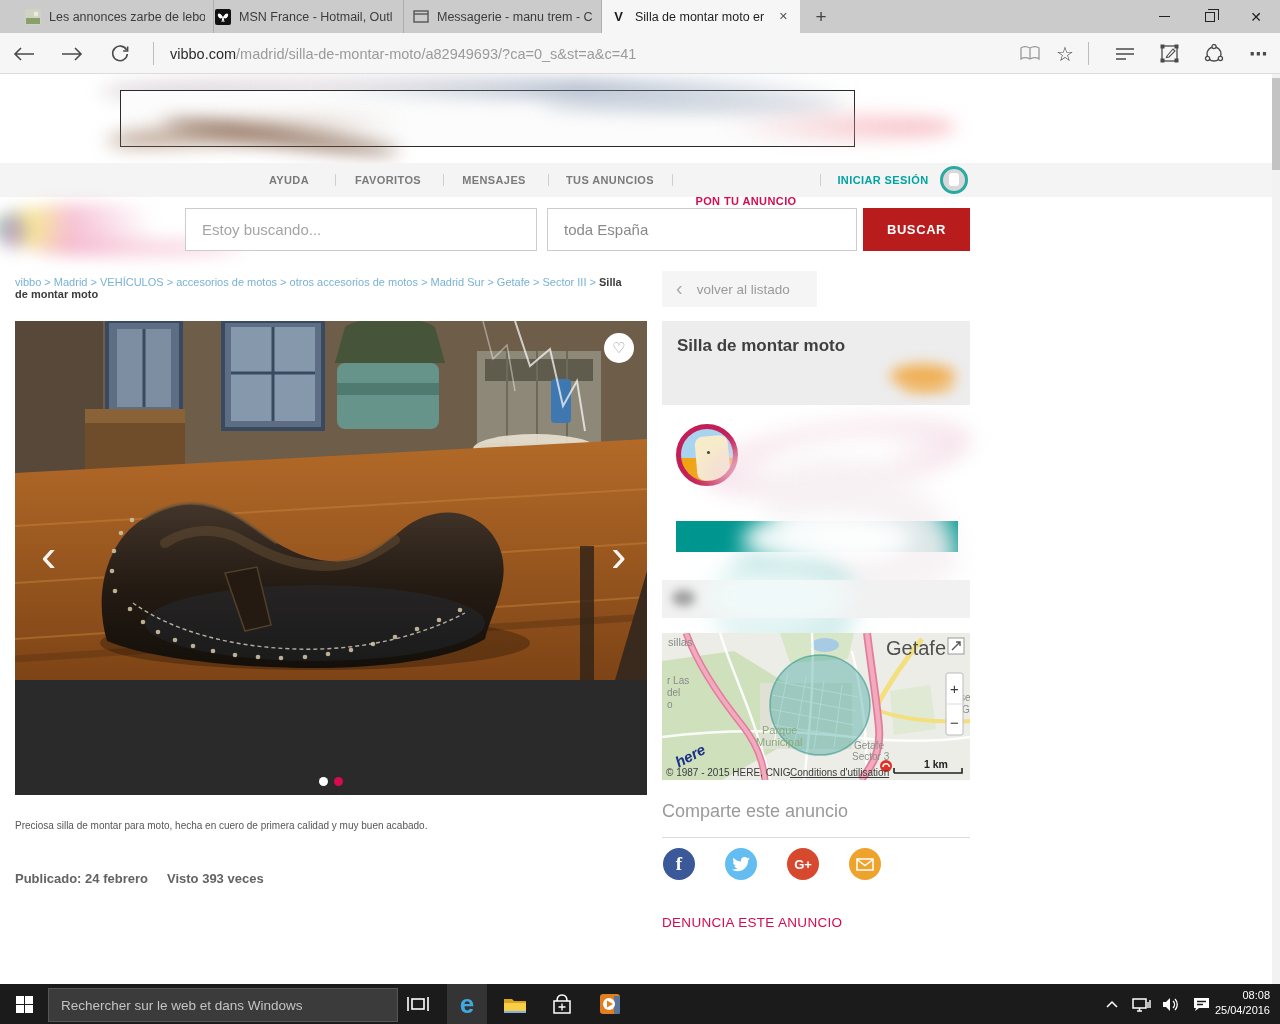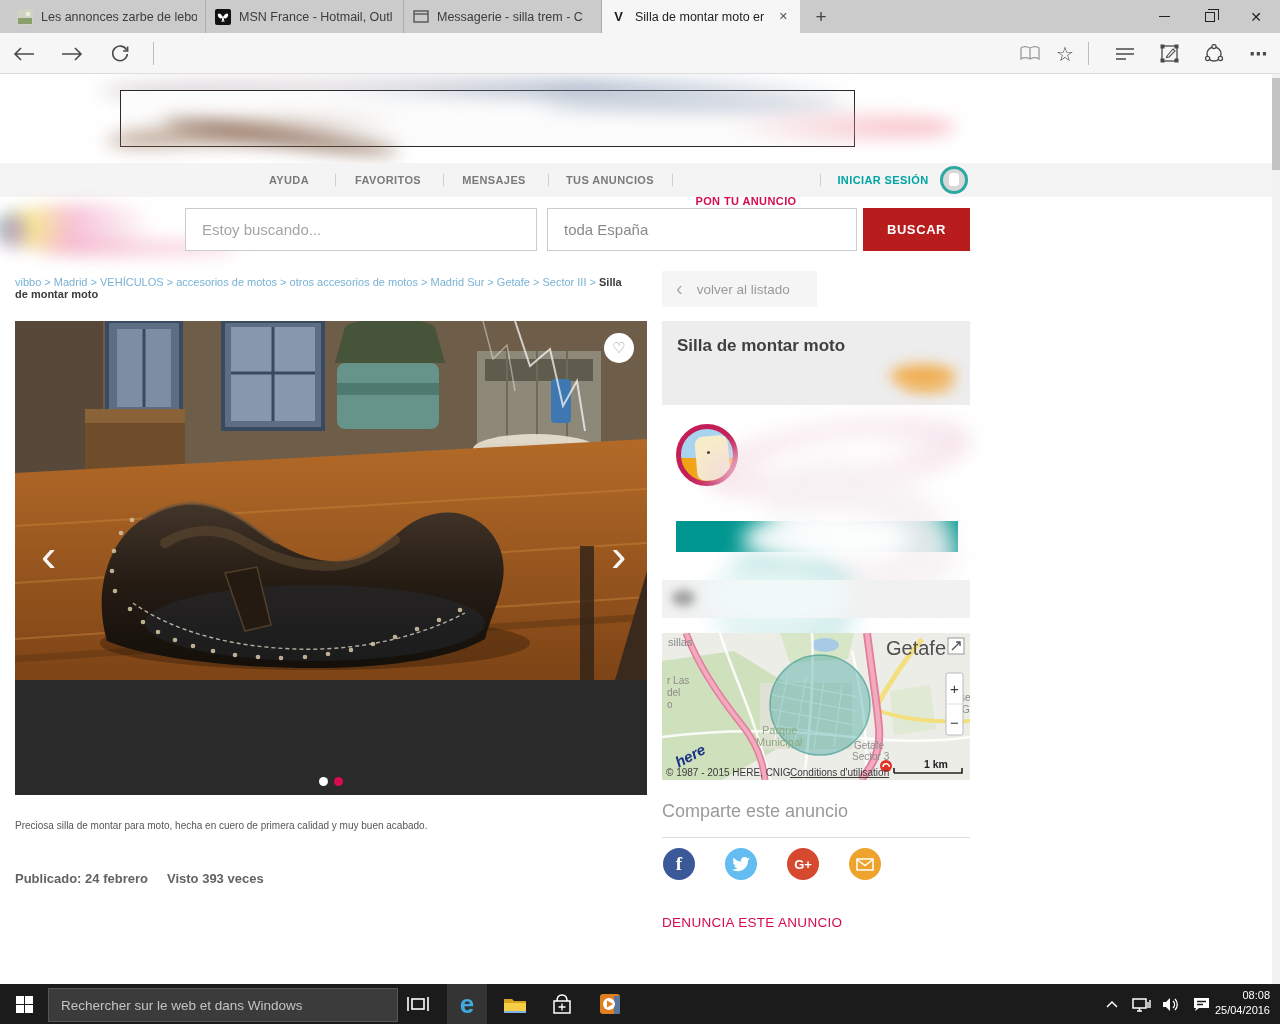--- a/index.html
+++ b/index.html
@@ -90,21 +90,21 @@
   .edgetile{background:#343434;}
   .tray{top:984px;height:40px;display:flex;align-items:center;justify-content:center;color:#fff;}
   .clock{left:1200px;top:988px;width:70px;color:#fff;font-size:11px;text-align:right;line-height:15px;}
 </style>
 </head>
 <body>
 
 <div class="screen">
 
   <div class="abs titlebar">
-    <div class="abs tab inactive" style="left:8px;width:198px">
+    <div class="abs tab inactive" style="left:16px;width:198px">
       <span class="fav">
         <svg width="16" height="16">
             <rect x="0" y="0" width="16" height="16" rx="2" fill="#cfd2c4"></rect>
             <rect x="1" y="9" width="14" height="6" fill="#8aa06a"></rect>
             <circle cx="11" cy="5" r="2.4" fill="#efe9da"></circle>
           </svg>
       </span>
       <span class="tab-title">Les annonces zarbe de lebo</span>
     </div>
     <div class="abs tab inactive" style="left:206px;width:198px">
@@ -117,21 +117,21 @@
       </span>
       <span class="tab-title">MSN France - Hotmail, Outl</span>
     </div>
     <div class="abs tab inactive" style="left:404px;width:198px">
       <span class="fav">
         <svg width="16" height="13">
             <rect x="1" y="1" width="14" height="11" fill="none" stroke="#555" stroke-width="1.4"></rect>
             <path d="M1 4 H15" stroke="#555" stroke-width="1.4" fill="none"></path>
           </svg>
       </span>
-      <span class="tab-title">Messagerie - silla trem - C</span>
+      <span class="tab-title">Messagerie - manu trem - C</span>
     </div>
     <div class="abs tab active" style="left:602px;width:198px">
       <span class="fav" style="font-weight:bold;color:#1a1a1a;font-size:13px;">V</span>
       <span class="tab-title" style="color:#1f1f1f">Silla de montar moto er</span>
       <span class="tab-close">✕</span>
     </div>
     <div class="abs newtab" style="left:806px">+</div>
     <div class="abs winbtn" style="left:1141px">
         <span class="win-min"></span>
       </div>
@@ -152,20 +152,24 @@
         <path d="M1 7 H20 M14 1 L20 7 L14 13" stroke="#4a4a4a" stroke-width="1.6" fill="none"></path>
       </svg>
   </div>
   <div class="abs navicon" style="left:98px">
     <svg width="20" height="20" viewBox="0 0 20 20">
         <path d="M16.5 6 A7.3 7.3 0 1 0 17.3 10" stroke="#4a4a4a" stroke-width="1.6" fill="none"></path>
         <path d="M17.6 2.5 V7 H13.1" stroke="#4a4a4a" stroke-width="1.6" fill="none"></path>
       </svg>
   </div>
   <div class="abs vdiv" style="left:153px"></div>
+  <div class="abs urltext" style="left:170px">
+    <span class="dom">vibbo.com</span>
+      <span class="path">/madrid/silla-de-montar-moto/a82949693/?ca=0_s&amp;st=a&amp;c=41</span>
+  </div>
   <div class="abs navicon" style="left:1008px">
     <svg width="20" height="15">
         <path d="M10 2 C7 0.5,3 0.5,1 2 V13 C3 11.5,7 11.5,10 13 C13 11.5,17 11.5,19 13 V2 C17 0.5,13 0.5,10 2 Z M10 2 V13" stroke="#9a9a9a" stroke-width="1.3" fill="none"></path>
       </svg>
   </div>
   <div class="abs navicon glyphbtn" style="left:1043px;font-size:20px">☆</div>
   <div class="abs vdiv" style="left:1088px"></div>
   <div class="abs navicon" style="left:1103px">
     <svg width="20" height="14">
         <path d="M1 2 H19 M1 7 H19 M1 12 H11" stroke="#4a4a4a" stroke-width="1.6" fill="none"></path>

